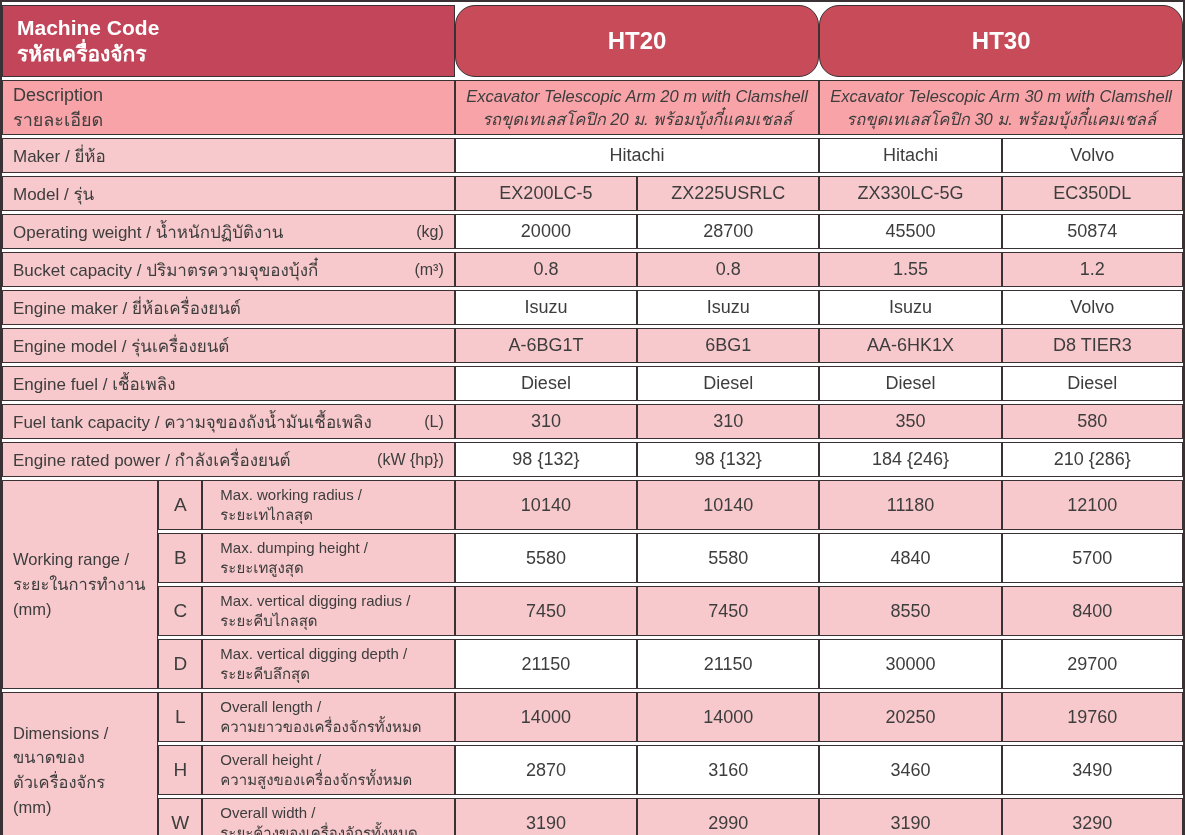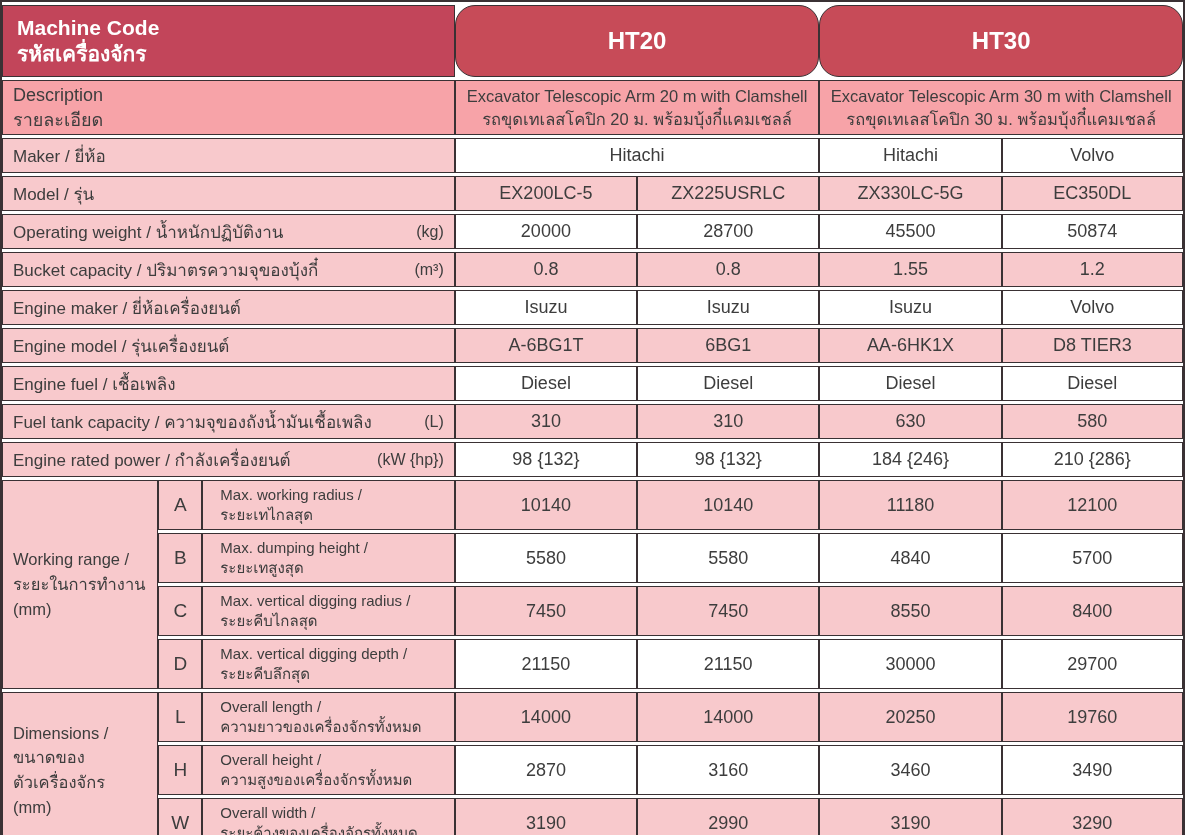--- a/index.html
+++ b/index.html
@@ -20,21 +20,21 @@
   .r-simple td{height:35px;} .r-sub td{height:50px;}
   
   .red-left{background:var(--red-left);} .red{background:var(--red);border-radius:20px;}
   .pink-med{background:var(--pink-med);} .pink-light{background:var(--pink-light);}
   .white{background:#ffffff;}
   
   .head-left{color:var(--head-text);font-weight:bold;font-size:21px;line-height:1.25;padding-left:14px;vertical-align:middle;text-align:left;}
   .head-col{color:var(--head-text);font-weight:bold;font-size:24px;text-align:center;vertical-align:middle;}
   
   .desc-label{font-size:18px;line-height:1.35;text-align:left;padding-left:10px;vertical-align:middle;}
-  .desc-cell{font-size:16.5px;line-height:1.35;text-align:center;vertical-align:middle;}
+  .desc-cell{font-size:16.5px;line-height:1.35;text-align:center;vertical-align:middle;font-style:italic;}
   
   .label-cell{text-align:left;vertical-align:middle;padding:0 10px;}
   .label-cell .wrap{display:flex;justify-content:space-between;align-items:center;width:100%;}
   .label-cell .lbl{font-size:17px;}
   .label-cell .unit{font-size:16px;white-space:nowrap;padding-left:6px;}
   .val{font-size:18px;text-align:center;vertical-align:middle;}
   
   .group-cell{text-align:left;vertical-align:middle;padding-left:10px;font-size:16.5px;line-height:1.5;}
   .letter{font-size:19px;text-align:center;vertical-align:middle;}
   .sublabel{text-align:left;vertical-align:middle;padding-left:17px;font-size:15px;line-height:1.35;}
@@ -170,21 +170,21 @@
 
   <tr class="r-simple">
     <td colspan="3" class="pink-light label-cell">
       <div class="wrap">
             <span class="lbl">Fuel tank capacity / ความจุของถังน้ำมันเชื้อเพลิง</span>
             <span class="unit">(L)</span>
           </div>
     </td>
     <td class="pink-light val">310</td>
     <td class="pink-light val">310</td>
-    <td class="pink-light val">630</td>
+    <td class="pink-light val">350</td>
     <td class="pink-light val">580</td>
   </tr>
 
   <tr class="r-simple">
     <td colspan="3" class="pink-light label-cell">
       <div class="wrap">
             <span class="lbl">Engine rated power / กำลังเครื่องยนต์</span>
             <span class="unit">(kW {hp})</span>
           </div>
     </td>

